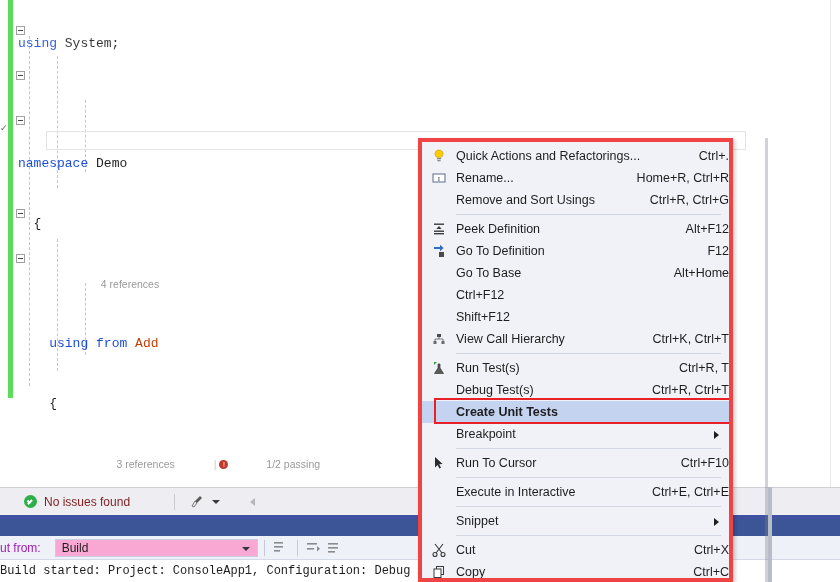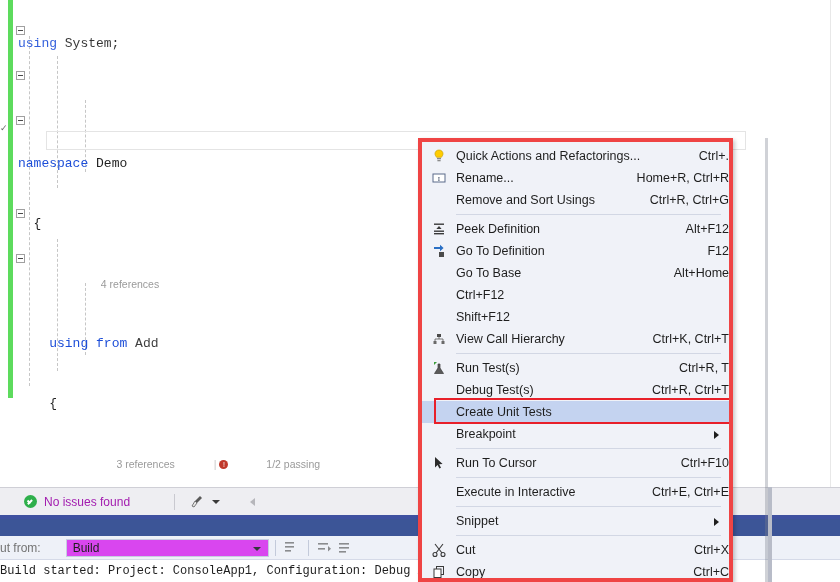--- a/index.html
+++ b/index.html
@@ -19,21 +19,21 @@
     position:absolute;left:8px;top:0;width:5px;height:398px;
     background:#5ddb5d;
   }
   .code{
     position:absolute;left:18px;top:-6px;
     font-family:"Liberation Mono", monospace;
     font-size:13px;line-height:20px;white-space:pre;
   }
   .ln{height:20px;white-space:pre;}
   .kw{color:#1d4ed8;}
-  .type{color:#404040;}
+  .type{color:#c2410c;}
   .plain{color:#1e1e1e;font-family:Liberation Mono, monospace;}
   .codelens{
     color:#9a9a9a;font-family:"Liberation Sans",sans-serif;font-size:10.5px;
     line-height:20px;
     margin-left:36px;
   }
   .cl-sep{color:#c8c8c8;}
   .err-dot{
     display:inline-block;width:9px;height:9px;border-radius:50%;
     background:#c0392b;color:#fff;font-size:7px;line-height:9px;
@@ -76,21 +76,21 @@
     margin-left:24px;margin-right:7px;position:relative;flex:none;
   }
   .sb-ok-icon:after{
     content:"";position:absolute;left:3px;top:5.5px;width:4px;height:1.8px;
     background:#fff;transform:rotate(45deg);
   }
   .sb-ok-icon:before{
     content:"";position:absolute;left:5px;top:3.5px;width:1.8px;height:6px;
     background:#fff;transform:rotate(45deg);
   }
-  .sb-text{font-size:12px;color:#a21caf;}
+  .sb-text{font-size:12px;color:#7f1d1d;}
   .sb-div{width:1px;height:16px;background:#c9c9d0;margin:0 14px 0 44px;}
   .sb-broom{position:relative;width:16px;height:16px;}
   .sb-caret{
     width:0;height:0;border-left:4px solid transparent;border-right:4px solid transparent;
     border-top:4px solid #3a3a3a;margin-left:7px;
   }
   .sb-arrow-left{
     margin-left:30px;width:0;height:0;border-top:4px solid transparent;
     border-bottom:4px solid transparent;border-right:5px solid #b6b6bb;
   }
@@ -103,23 +103,23 @@
   #outputband .inner{
     position:absolute;left:0;top:4px;width:840px;height:17px;background:#3c5597;
   }
 
   
   #outtoolbar{
     position:absolute;left:0;top:536px;width:840px;height:24px;
     background:#eef1f8;border-bottom:1px solid #d5dae8;box-sizing:border-box;
     display:flex;align-items:center;
   }
-  .ot-label{margin-left:0px;font-size:12px;color:#737373;text-align:right;}
+  .ot-label{margin-left:0px;font-size:12px;color:#a21caf;text-align:right;}
   .ot-combo{
-    margin-left:25px;width:203px;height:18px;background:#d946ef;
+    margin-left:14px;width:203px;height:18px;background:#f9a8d4;
     border:1px solid #c6cde0;box-sizing:border-box;display:flex;align-items:center;
     position:relative;
   }
   .ot-combo-text{margin-left:6px;font-size:12px;color:#1e1e1e;}
   .ot-combo-caret{
     position:absolute;right:7px;top:7px;width:0;height:0;
     border-left:4px solid transparent;border-right:4px solid transparent;
     border-top:4px solid #33373d;
   }
   .ot-sep{width:1px;height:16px;background:#c3cada;margin:0 6px;}
@@ -141,21 +141,21 @@
   #ctxmenu{
     position:absolute;left:418px;top:138px;width:315px;
     background:#f0f2f8;border:4px solid #ef4444;box-sizing:border-box;
     box-shadow:2px 2px 4px rgba(0,0,0,.22);
     padding:3px 0 0 0;
     overflow:hidden;height:444px;
   }
   .mi{
     position:relative;height:22px;display:flex;align-items:center;cursor:default;
   }
-  .mi.highlight{background:#c4d3f0;}
+  .mi.highlight{background:#c4d3f0;font-weight:bold;}
   .mi-icon{
     width:34px;height:22px;display:flex;align-items:center;justify-content:center;flex:none;
   }
   .mi-label{font-size:12.5px;color:#1e1e1e;flex:1;}
   .mi-short{font-size:12.5px;color:#1e1e1e;}
   .mi-sub{
     position:absolute;right:10px;top:8px;width:0;height:0;
     border-top:4px solid transparent;border-bottom:4px solid transparent;
     border-left:5px solid #1e1e1e;
   }

